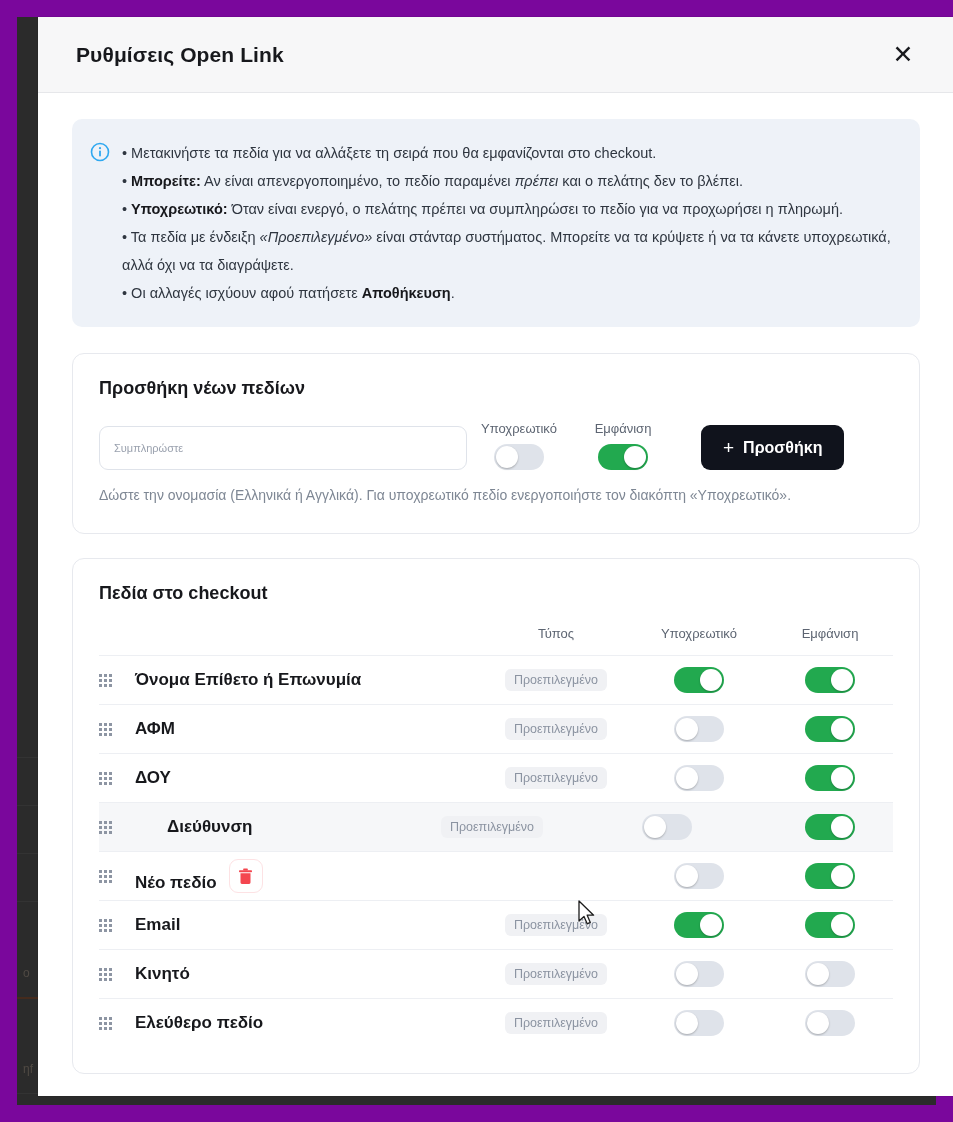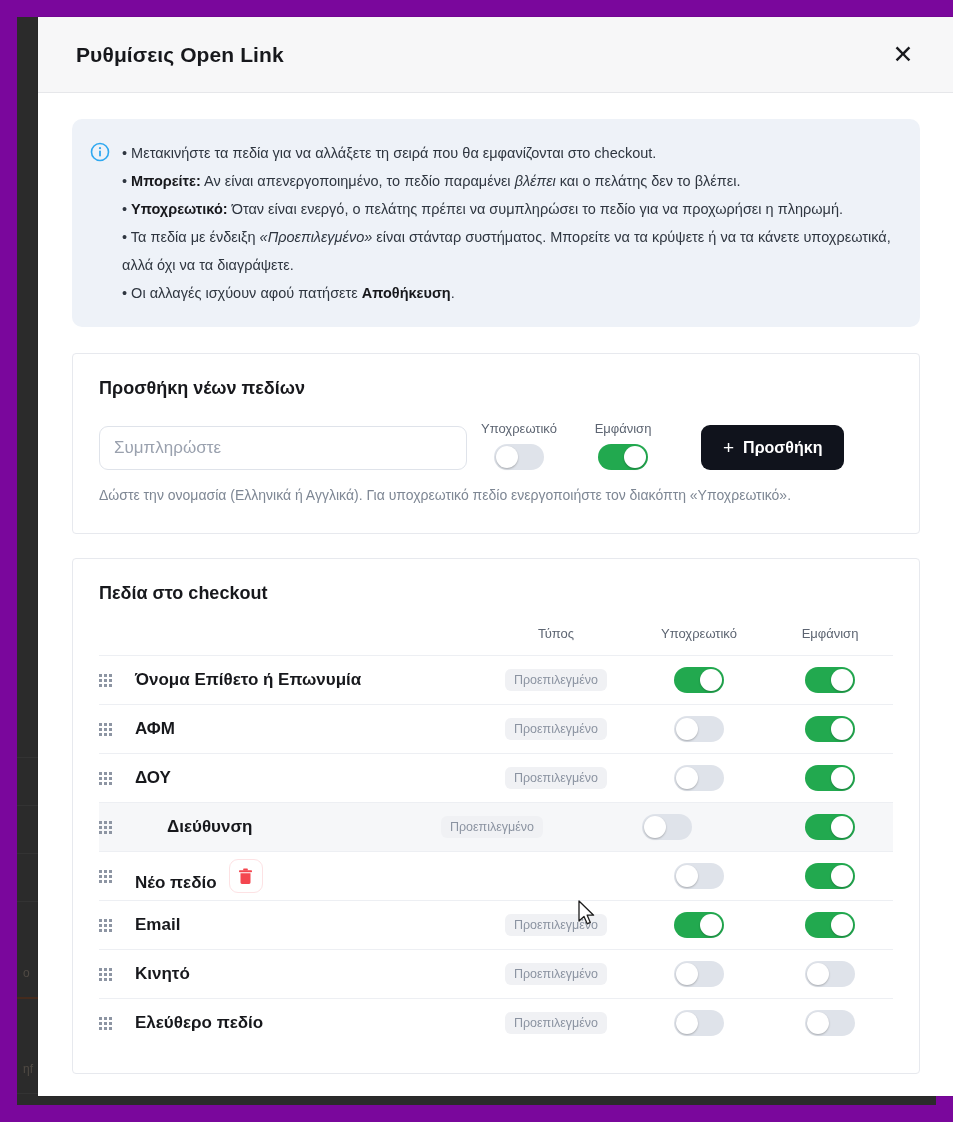--- a/index.html
+++ b/index.html
@@ -116,21 +116,21 @@
     font-size: 14.5px;
     line-height: 28px;
     color: #2f3640;
   }
   .info-line b { font-weight: bold; color: #17181c; }
   .info-line i { font-style: italic; }
 
   
   .card {
     border: 1px solid #e7e9ee;
-    border-radius: 4px;
+    border-radius: 12px;
     padding: 24px 26px 26px 26px;
     margin-bottom: 24px;
     background: #fff;
   }
   .card-title {
     font-size: 18px;
     font-weight: bold;
     color: #17181c;
     margin-bottom: 22px;
   }
@@ -140,21 +140,21 @@
     display: flex;
     align-items: flex-end;
     gap: 0;
   }
   #new-field-input {
     width: 368px;
     height: 44px;
     border: 1px solid #dfe3ea;
     border-radius: 9px;
     padding: 16px 14px;
-    font-size: 17px;
+    font-size: 11px;
     color: #17181c;
     outline: none;
     font-family: "Liberation Sans", sans-serif;
     background: #fff;
   }
   #new-field-input::placeholder { color: #9aa1ae; }
 
   .toggle-group {
     display: flex;
     flex-direction: column;
@@ -330,21 +330,21 @@
       <div id="info-panel">
         <span id="info-icon">
           <svg width="20" height="20" viewBox="0 0 20 20">
             <circle cx="10" cy="10" r="8.5" fill="none" stroke="#2fa8f0" stroke-width="1.6"></circle>
             <circle cx="10" cy="6.2" r="1.1" fill="#2fa8f0"></circle>
             <rect x="9.1" y="8.4" width="1.8" height="6.2" rx=".8" fill="#2fa8f0"></rect>
           </svg>
         </span>
         <div id="info-list">
             <div class="info-line">• Μετακινήστε τα πεδία για να αλλάξετε τη σειρά που θα εμφανίζονται στο checkout.</div>
-            <div class="info-line">• <b>Μπορείτε:</b> Αν είναι απενεργοποιημένο, το πεδίο παραμένει <i>βλέπει</i> και ο πελάτης δεν το βλέπει.</div>
+            <div class="info-line">• <b>Μπορείτε:</b> Αν είναι απενεργοποιημένο, το πεδίο παραμένει <i>πρέπει</i> και ο πελάτης δεν το βλέπει.</div>
             <div class="info-line">• <b>Υποχρεωτικό:</b> Όταν είναι ενεργό, ο πελάτης πρέπει να συμπληρώσει το πεδίο για να προχωρήσει η πληρωμή.</div>
             <div class="info-line">• Τα πεδία με ένδειξη <i>«Προεπιλεγμένο»</i> είναι στάνταρ συστήματος. Μπορείτε να τα κρύψετε ή να τα κάνετε υποχρεωτικά, αλλά όχι να τα διαγράψετε.</div>
             <div class="info-line">• Οι αλλαγές ισχύουν αφού πατήσετε <b>Αποθήκευση</b>.</div>
           </div>
       </div>
 
       <div class="card">
         <div class="card-title">Προσθήκη νέων πεδίων</div>
 
         <div id="add-row">

